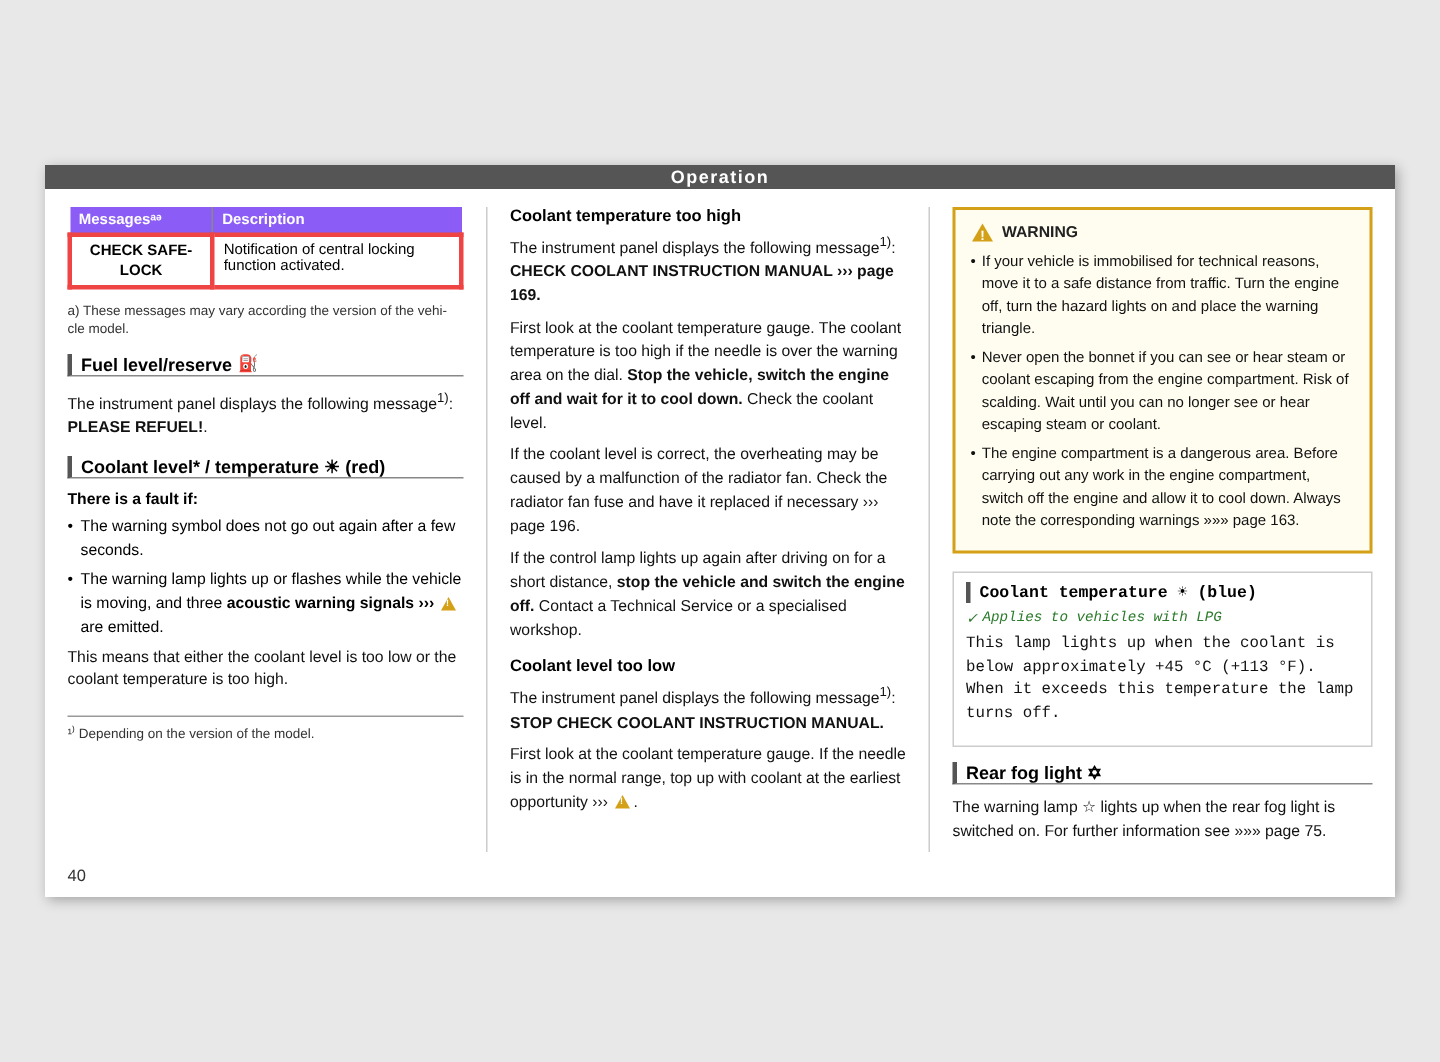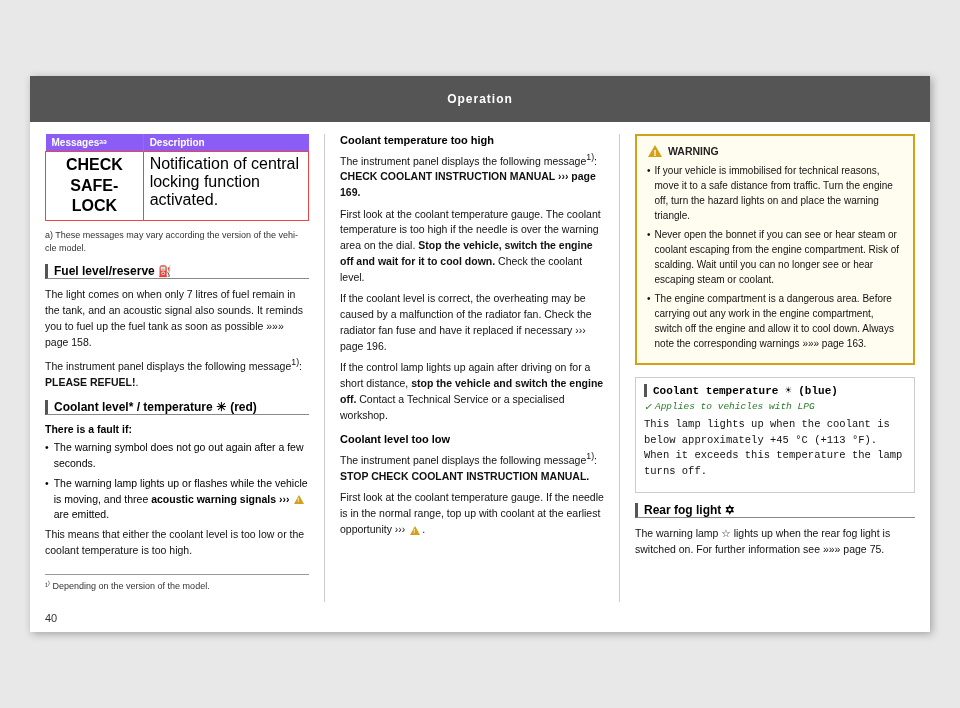--- a/index.html
+++ b/index.html
@@ -17,21 +17,21 @@
       width: 900px;
       background: white;
       padding: 0;
       box-shadow: 2px 2px 8px rgba(0,0,0,0.3);
       position: relative;
     }
     .header-bar {
       background: #555;
       color: white;
       text-align: center;
-      padding: 16px 0;
+      padding: 1px 0;
       font-size: 12px;
       font-weight: bold;
       letter-spacing: 1px;
     }
     .content {
       display: grid;
       grid-template-columns: 280px 1fr 1fr;
       gap: 0;
       padding: 12px 15px 30px 15px;
     }
@@ -52,22 +52,22 @@
       padding: 3px 6px;
       text-align: left;
       font-size: 10px;
     }
     .messages-table th:first-child {
       border-right: 1px solid #888;
     }
     .messages-table td {
       padding: 3px 6px;
       vertical-align: top;
-      border: 1px solid #ef4444;
-      font-size: 16px;
+      border: 3px solid #ef4444;
+      font-size: 10px;
     }
     .msg-key {
       font-weight: bold;
       font-size: 9.5px;
       text-align: center;
       line-height: 1.3;
     }
     .footnote-small {
       font-size: 9px;
       color: #333;
@@ -254,21 +254,20 @@
         </tbody>
       </table>
 
       <div class="footnote-small">a)  These messages may vary according the version of the vehi-cle model.</div>
 
       <div class="section-container">
         <div class="section-title section-divider">
           <span>Fuel level/reserve</span>
           <span class="icon-fuel">⛽</span>
         </div>
-        <p class="body-text">The light comes on when only 7 litres of fuel remain in the tank, and an acoustic signal also sounds. It reminds you to fuel up the fuel tank as soon as possible »»» page&nbsp;158.</p>
         <p class="body-text">The instrument panel displays the following message<sup>1)</sup>: <b>PLEASE REFUEL!</b>.</p>
       </div>
 
       <div class="section-container">
         <div class="section-title section-divider">
           <span>Coolant level* / temperature ☀ <b>(red)</b></span>
         </div>
         <p class="fault-title">There is a fault if:</p>
         <div class="bullet-item">
           <span class="bullet">•</span>

